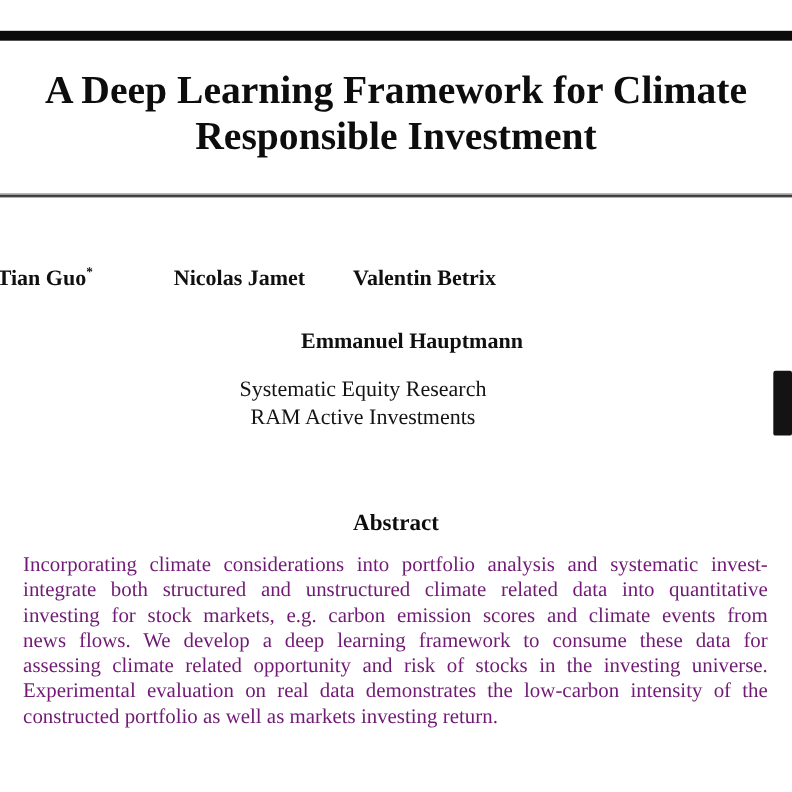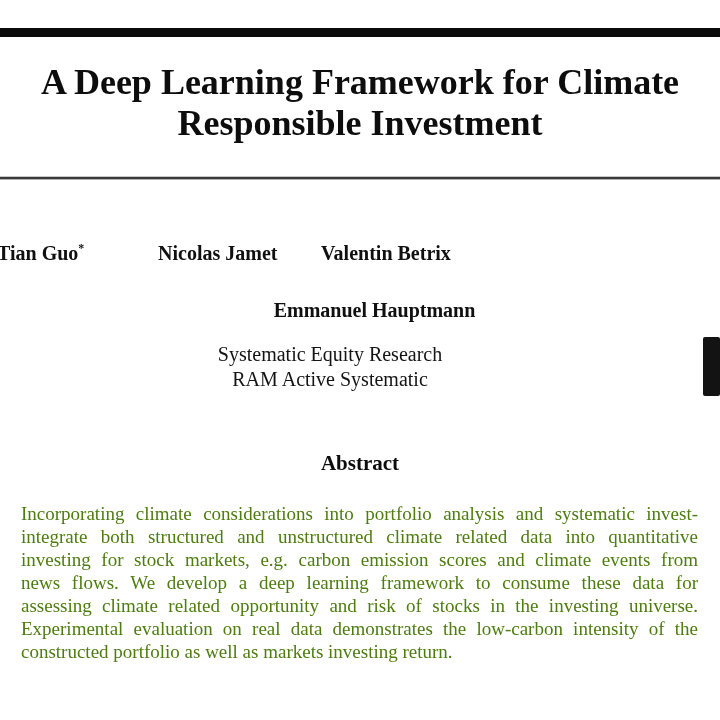--- a/index.html
+++ b/index.html
@@ -82,34 +82,34 @@
     position: absolute;
     top: 342px; left: 0;
     width: 660px;
     text-align: center;
     font-size: 20px;
     line-height: 25px;
     color: #141414;
   }
   .abstract-heading {
     position: absolute;
-    top: 451px; left: 0;
+    top: 463px; left: 0;
     width: 720px;
     text-align: center;
     font-size: 21px;
     font-weight: bold;
     color: #0d0d0d;
   }
   .abstract-body {
     position: absolute;
     top: 502px; left: 21px;
     width: 677px;
     font-size: 19px;
     line-height: 23px;
-    color: #4d7c0f;
+    color: #701a75;
   }
   .abs-line {
     text-align: justify;
     text-align-last: justify;
     white-space: normal;
     height: 23px;
     overflow: visible;
   }
   .abs-line:last-child {
     text-align-last: left;
@@ -141,21 +141,21 @@
   <div class="authors-row">
     <span class="author author-a1"><span>Tian Guo</span><sup>*</sup></span>
     <span class="author author-a2"><span>Nicolas Jamet</span><sup></sup></span>
     <span class="author author-a3"><span>Valentin Betrix</span><sup></sup></span>
   </div>
 
   <div class="author-row2">Emmanuel Hauptmann</div>
 
   <div class="affiliation">
     <div>Systematic Equity Research</div>
-    <div>RAM Active Systematic</div>
+    <div>RAM Active Investments</div>
   </div>
 
   <div class="abstract-heading">Abstract</div>
 
   <div class="abstract-body">
       <div class="abs-line">Incorporating climate considerations into portfolio analysis and systematic invest-</div>
       <div class="abs-line">integrate both structured and unstructured climate related data into quantitative</div>
       <div class="abs-line">investing for stock markets, e.g.  carbon emission scores and climate events from</div>
       <div class="abs-line">news flows.  We develop a deep learning framework to consume these data for</div>
       <div class="abs-line">assessing climate related opportunity and risk of stocks in the investing universe.</div>

